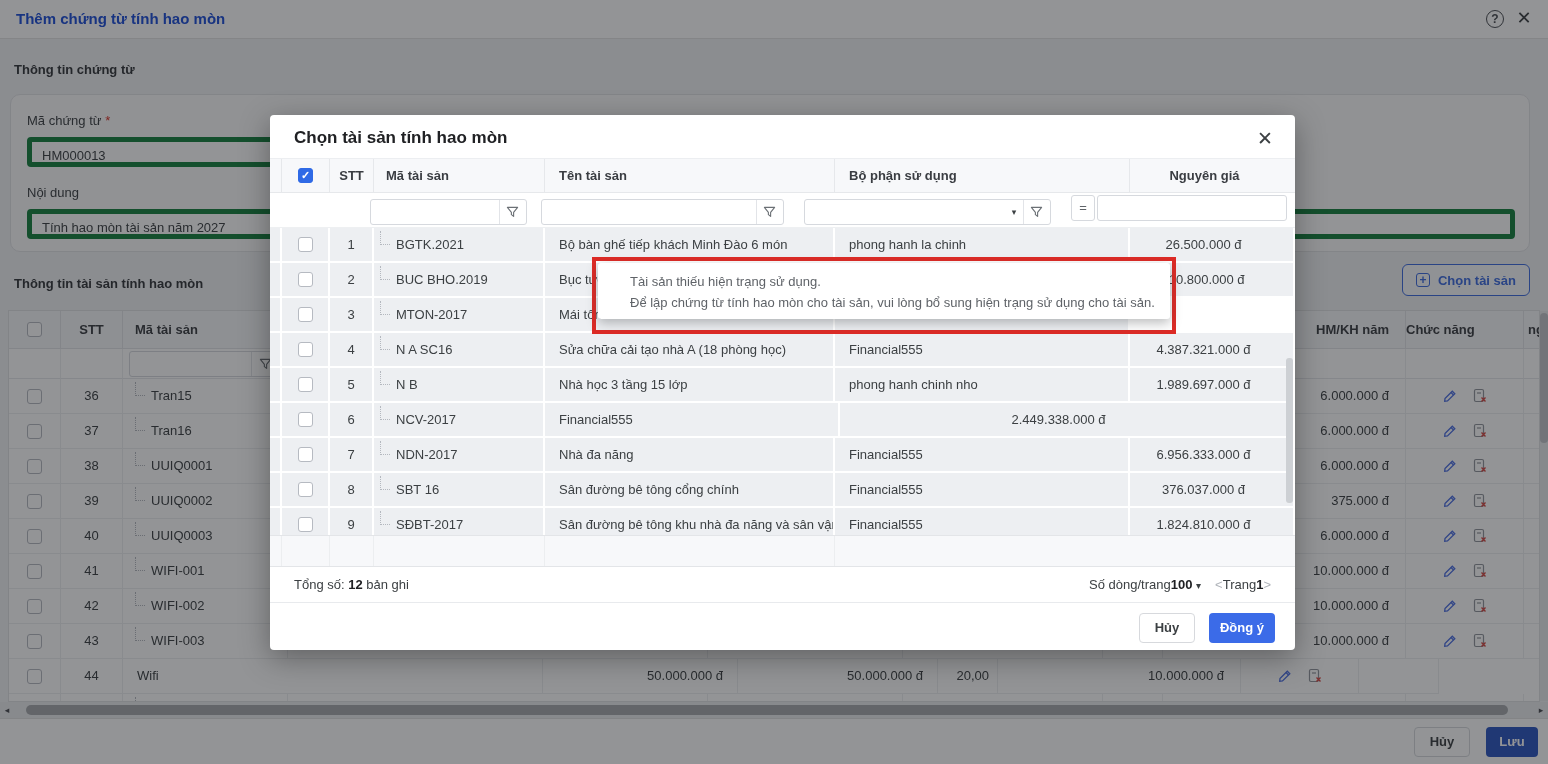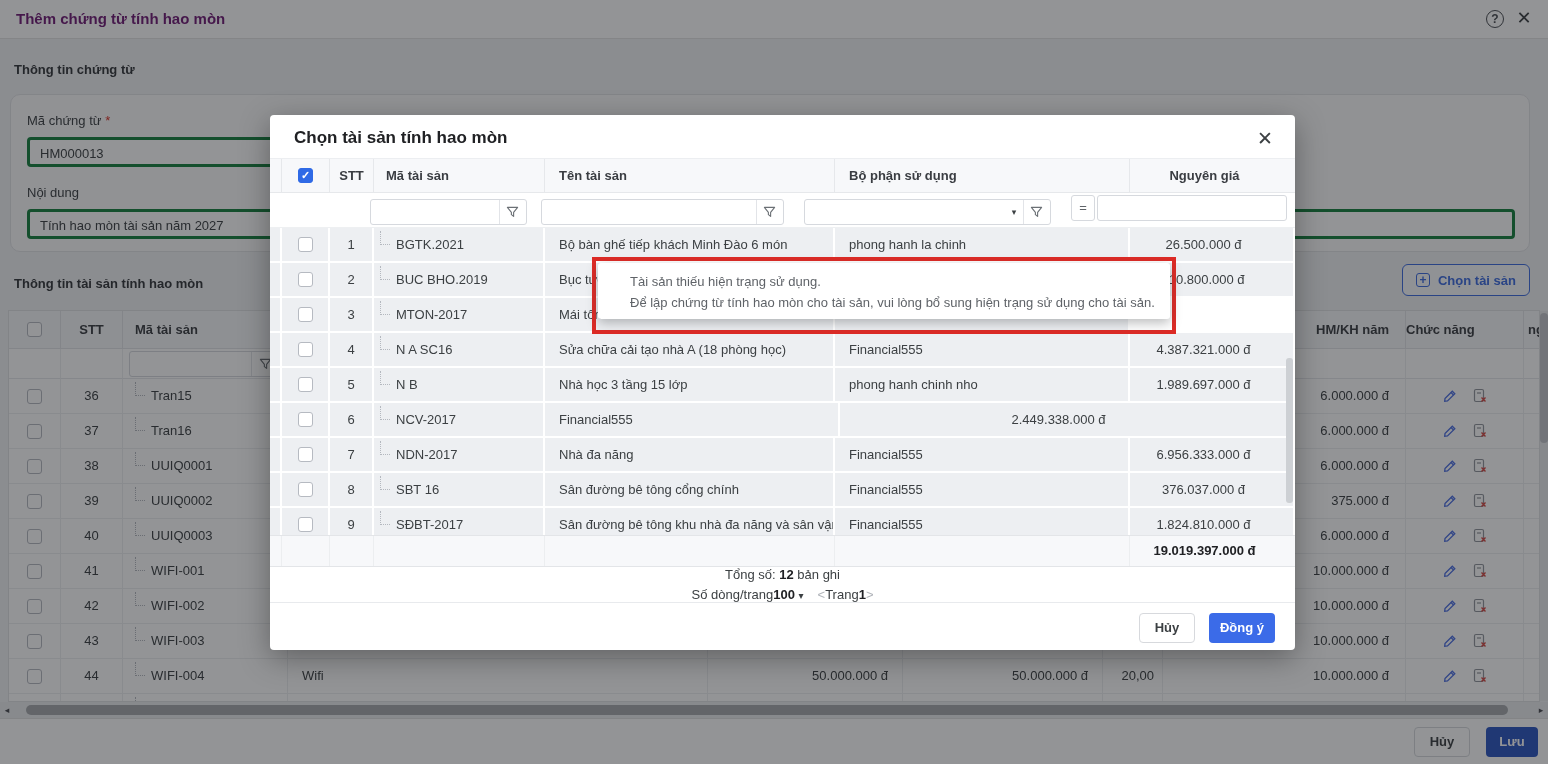--- a/index.html
+++ b/index.html
@@ -1,31 +1,31 @@
 <!DOCTYPE html>
 <html><head>
 <meta charset="utf-8">
 <style>
   html,body{margin:0;padding:0;background:#555;}
   #app{position:relative;width:1548px;height:764px;overflow:hidden;
        font-family:"Liberation Sans",sans-serif;font-size:13px;color:#3c4043;background:#f1f2f4;}
 
   
   .titlebar{position:absolute;top:0;left:0;right:0;height:38px;background:#fff;border-bottom:1px solid #e3e3e3;}
-  .page-title{position:absolute;left:16px;top:0;line-height:38px;font-size:15px;font-weight:700;color:#701a75;}
+  .page-title{position:absolute;left:16px;top:0;line-height:38px;font-size:15px;font-weight:700;color:#1d4ed8;}
   .help-btn{position:absolute;right:44px;top:10px;width:18px;height:18px;border:1.5px solid #4a4d52;border-radius:50%;
             text-align:center;line-height:16px;font-size:12px;font-weight:700;color:#4a4d52;box-sizing:border-box;}
   .close-main{position:absolute;right:14px;top:8px;width:20px;height:20px;text-align:center;line-height:20px;font-size:18px;color:#3c4043;}
 
   .sec-label{position:absolute;font-weight:700;color:#33363a;}
   .sec1{left:14px;top:62px;} .sec2{left:14px;top:276px;}
   .card{position:absolute;left:10px;top:94px;width:1520px;height:158px;background:#fbfbfc;border:1px solid #e2e3e6;border-radius:10px;box-sizing:border-box;}
   .flabel{position:absolute;color:#3c4043;}
   .req{color:#d93025;}
-  .finput{position:absolute;height:30px;background:#fff;border:3px solid #15803d;border-radius:4px;line-height:28px;
+  .finput{position:absolute;height:30px;background:#fff;border:5px solid #15803d;border-radius:4px;line-height:28px;
           padding:0 10px;box-sizing:border-box;color:#3c4043;}
 
   .btn-select-assets{position:absolute;right:18px;top:264px;height:32px;padding:0 13px;border:1px solid #3d6ce0;border-radius:6px;
           color:#3d6ce0;background:#fafbfd;font-weight:700;display:flex;align-items:center;gap:8px;box-sizing:border-box;}
   .plusbox{width:14px;height:14px;border:1.5px solid #3d6ce0;border-radius:3px;line-height:12px;text-align:center;font-size:12px;font-weight:700;box-sizing:border-box;}
 
   
   .maintable{position:absolute;left:8px;top:310px;width:1532px;height:392px;background:#fff;border:1px solid #dfe1e4;box-sizing:border-box;overflow:hidden;}
   .mrow{display:flex;width:1610px;}
   .mhead{height:38px;background:#f6f7f9;font-weight:700;color:#3a3d42;}
@@ -82,21 +82,21 @@
   .qscroll{position:absolute;right:2px;top:113px;width:7px;height:307px;}
   .qscroll .thumb{position:absolute;top:130px;left:0;width:7px;height:145px;background:#cdd0d4;border-radius:3px;}
   .eqbox{width:24px;height:26px;margin-top:2px;border:1px solid #d6d9de;border-radius:3px;background:#fff;text-align:center;line-height:24px;color:#5f6368;box-sizing:border-box;margin-right:2px;flex:none;}
 
   .qtotal{position:absolute;left:0;top:420px;width:100%;height:32px;background:#f7f8fa;border-top:1px solid #e3e5e8;border-bottom:1px solid #e3e5e8;
           display:flex;font-weight:700;color:#202124;box-sizing:border-box;}
   .qtotal>div{line-height:30px;border-right:1px solid #eceef0;box-sizing:border-box;}
   .qtotal>div:last-child{border-right:0;}
 
   .qfoot{position:absolute;left:0;top:452px;width:100%;height:36px;display:flex;align-items:center;justify-content:space-between;
-         padding:0 24px;box-sizing:border-box;border-bottom:1px solid #e8eaed;flex-direction:column;}
+         padding:0 24px;box-sizing:border-box;border-bottom:1px solid #e8eaed;}
   .qfoot b{font-weight:700;color:#202124;}
   .pgr{display:flex;align-items:center;}
   .muted{color:#b0b4ba;}
   .qbtns{position:absolute;right:20px;top:498px;display:flex;gap:14px;}
   .btn-huy{min-width:56px;padding:0 12px;line-height:28px;border:1px solid #d7d9dd;background:#fff;color:#3c4043;}
   .btn-ok{min-width:66px;padding:0 2px;line-height:30px;background:#3b6be8;color:#fff;border:0;}
 
   
   .alertbox{position:absolute;left:592px;top:257px;width:584px;height:77px;border:4px solid #dd2b26;box-sizing:border-box;z-index:30;}
   .tooltip{position:absolute;left:2px;top:2px;right:2px;height:56px;background:#fff;border-radius:3px;
@@ -382,21 +382,20 @@
       </span>
         </div>
       <div class="mc10"></div>
     </div>
 
     <div class="mrow mdata">
       <div class="mc1 ccell">
           <span class="cb"></span>
         </div>
       <div class="mc2">44</div>
-      <div class="mc3"><span class="dot-l"></span><span>WIFI-004</span></div>
       <div class="mc4">Wifi</div>
       <div class="mc5">50.000.000 đ</div>
       <div class="mc6">50.000.000 đ</div>
       <div class="mc7">20,00</div>
       <div class="mc8">10.000.000 đ</div>
       <div class="mc9">
           <span class="iconpair">
         <svg width="16" height="16" viewBox="0 0 16 16" fill="none" stroke="#4d6fe3" stroke-width="1.3">
               <path d="M3 10.5 10.3 3.2l2.5 2.5L5.5 13l-2.8.3z"></path>
               <path d="M9 4.5l2.5 2.5"></path>
@@ -618,21 +617,20 @@
         <div class="thumb"></div>
       </div>
 
     <div class="qtotal">
       <div class="qc0"></div>
         <div class="qc1"></div>
         <div class="qc2"></div>
         <div class="qc3"></div>
         <div class="qc4"></div>
         <div class="qc5"></div>
-      <div class="qc6">19.019.397.000 đ</div>
     </div>
 
     <div class="qfoot">
       <div>
         <span>Tổng số:</span>
         <b>12</b>
         <span>bản ghi</span>
       </div>
       <div class="pgr">
         <span>Số dòng/trang</span>

